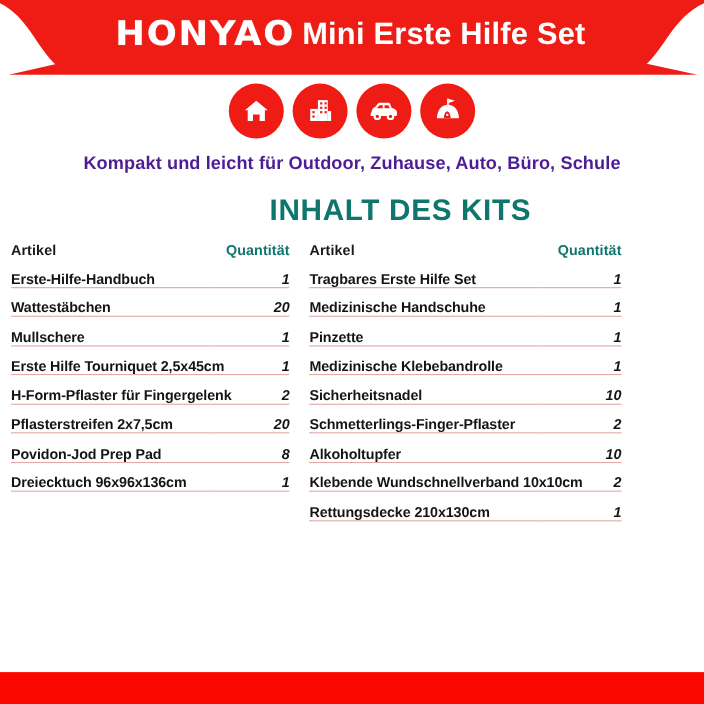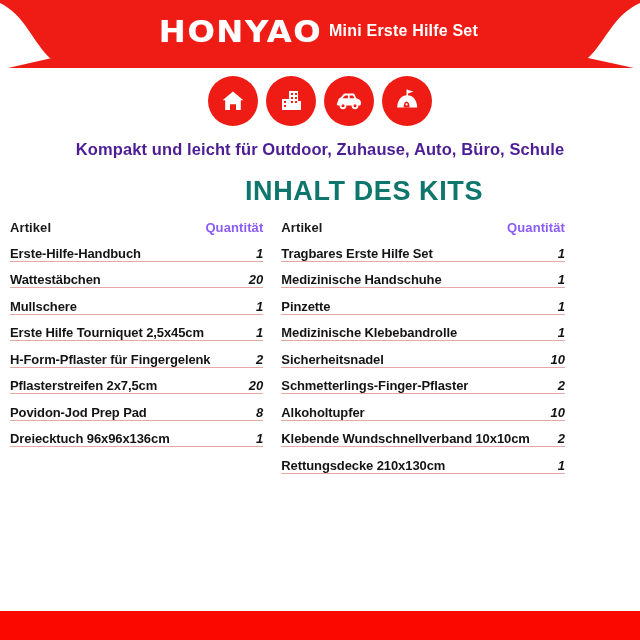--- a/index.html
+++ b/index.html
@@ -46,21 +46,21 @@
     font-size: 31px;
     letter-spacing: 1.5px;
     color: #ffffff;
     line-height: 1;
     transform: scaleX(1.04);
     text-shadow: 0 0 1px rgba(255,255,255,.4);
   }
   #banner-subtitle {
     font-family: "Liberation Sans", sans-serif;
     font-weight: 700;
-    font-size: 16px;
+    font-size: 28px;
     color: #ffffff;
     line-height: 1;
     letter-spacing: 0.2px;
   }
 
   
   #icon-row {
     position: absolute;
     left: 0;
     top: 75px;
@@ -138,21 +138,21 @@
     font-size: 13px;
     font-weight: 700;
     color: #1a1a1a;
     padding-bottom: 8px;
     letter-spacing: .1px;
   }
   .th-qty {
     text-align: right;
     font-size: 13px;
     font-weight: 700;
-    color: #8b5cf6;
+    color: #0f766e;
     padding-bottom: 8px;
     width: 72px;
     letter-spacing: .1px;
   }
   .td-article {
     text-align: left;
     font-size: 13px;
     font-weight: 700;
     color: #141414;
     height: 25.5px;

